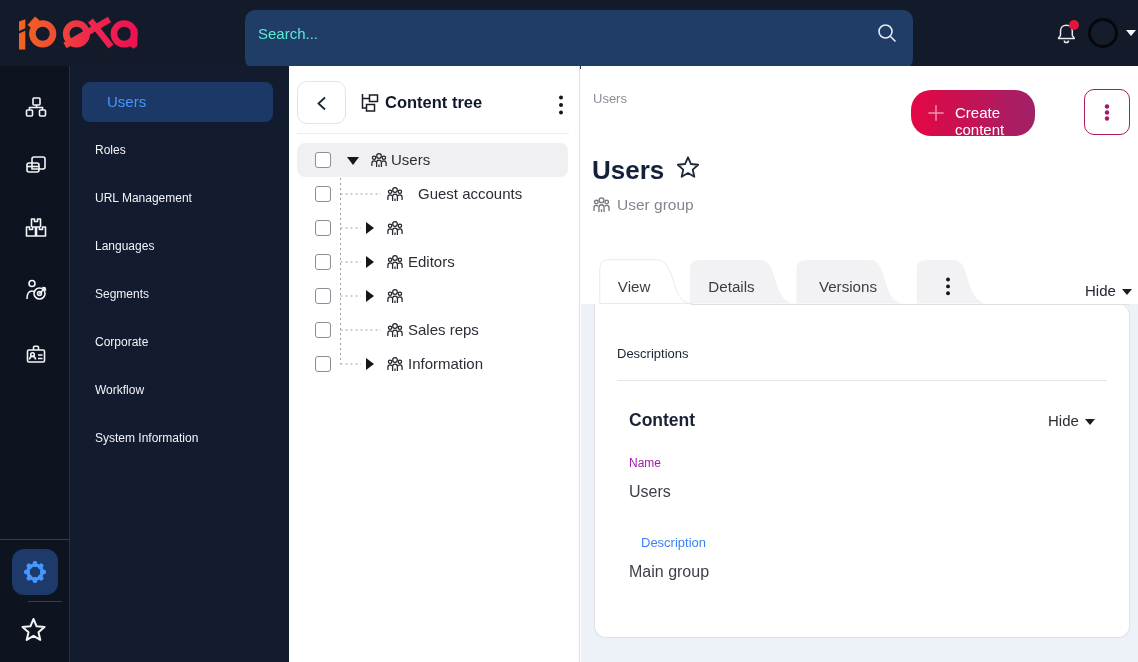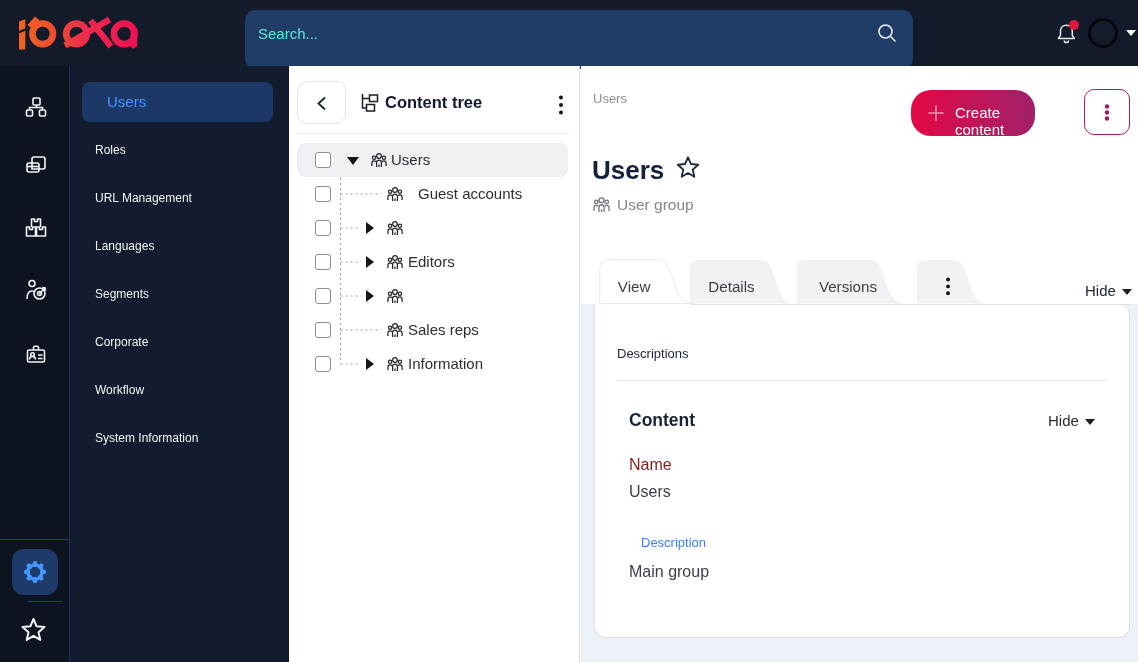--- a/index.html
+++ b/index.html
@@ -338,18 +338,18 @@
       <circle cx="369" cy="21" r="2" fill="#14161c"></circle>
       <circle cx="369" cy="28" r="2" fill="#14161c"></circle>
       <circle cx="369" cy="35" r="2" fill="#14161c"></circle>
     </svg>
     <div class="abs" id="hidetabs">Hide<span class="tri"></span></div>
 
     <div class="abs" style="left:36px; top:280px; font-size:13px; font-weight:normal; color:#1a2335">Descriptions</div>
     <div class="abs" style="left:36px; top:314px; width:490px; height:1px; background:#e4e4e8"></div>
     <div class="abs" style="left:48px; top:344px; font-size:17.5px; font-weight:bold; color:#1a2335">Content</div>
     <div class="abs hide" style="left:467px; top:346px">Hide<span class="tri"></span></div>
-    <div class="abs" style="left:48px; top:390px; font-size:16px; color:#7f1d1d">Name</div>
+    <div class="abs" style="left:48px; top:390px; font-size:12px; color:#a21caf">Name</div>
     <div class="abs" style="left:48px; top:417px; font-size:16px; color:#3c4049">Users</div>
     <div class="abs" style="left:60px; top:469px; font-size:13px; color:#3b82f6">Description</div>
     <div class="abs" style="left:48px; top:497px; font-size:16px; color:#3c4049">Main group</div>
   </div>
 </div>
 
 </body></html>

